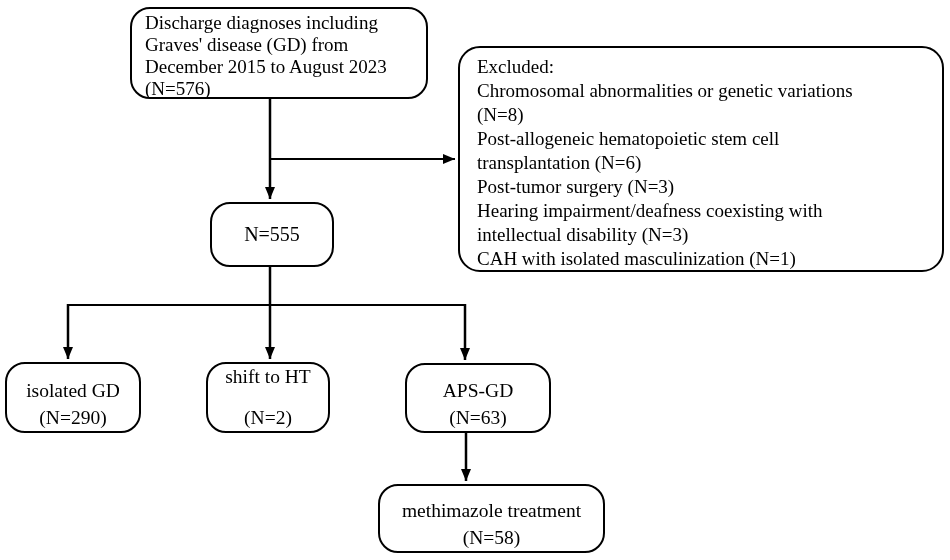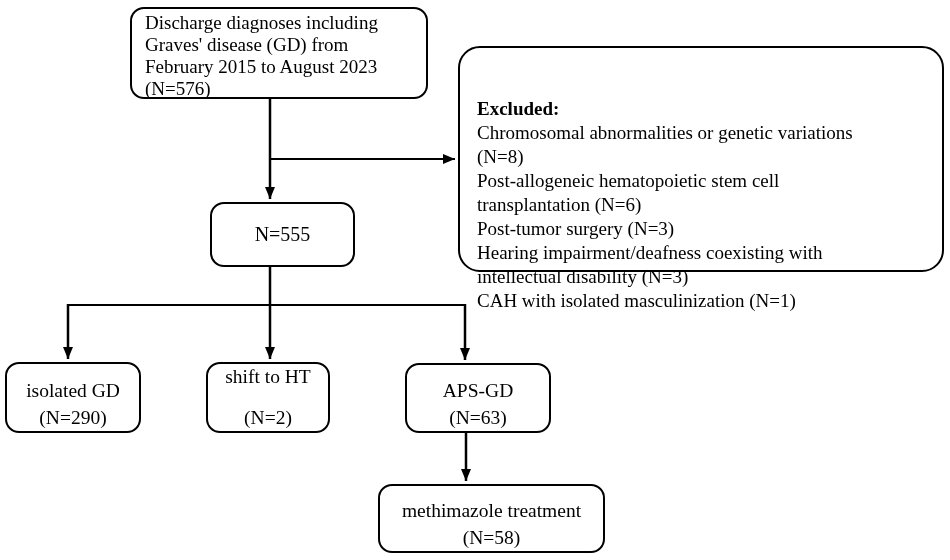--- a/index.html
+++ b/index.html
@@ -27,37 +27,37 @@
     z-index: 1;
   }
   .conn { stroke: var(--line, #000); fill: none; }
   .arrowhead-fill { fill: var(--line, #000); }
   .box {
     position: absolute;
     background: var(--background, #fff);
     border: 2px solid var(--border, #000);
     z-index: 2;
   }
-  .box.rounded { border-radius: 14px; }
+  .box.rounded { border-radius: 20px; }
   .box.rounded-lg { border-radius: 22px; }
   .box-top {
     left: 130px; top: 7px; width: 298px; height: 92px;
     font-size: 19px; line-height: 22px;
     padding: 3px 6px 0 13px;
     text-align: left;
   }
   .box-excluded {
     left: 458px; top: 46px; width: 486px; height: 226px;
     font-size: 19px; line-height: 24px;
     padding: 7px 10px 0 17px;
     text-align: left;
   }
-  .box-excluded .title { font-weight: bold; margin-top: 42px; }
+  .box-excluded .title { font-weight: normal; }
   .box-n555 {
-    left: 210px; top: 202px; width: 145px; height: 65px;
+    left: 210px; top: 202px; width: 124px; height: 65px;
     font-size: 20px;
     display: flex; align-items: center; justify-content: center;
   }
   .box-center2 {
     display: flex; flex-direction: column;
     align-items: center; justify-content: flex-end;
     font-size: 19.5px; line-height: 27px;
     text-align: center;
   }
   .box-isolated { left: 5px;   top: 362px; width: 136px; height: 71px; }
@@ -88,21 +88,21 @@
     <line class="conn" x1="68" y1="304" x2="68" y2="359" stroke-width="2.5" marker-end="url(#arrow)"></line>
     <line class="conn" x1="270" y1="304" x2="270" y2="359" stroke-width="2.5" marker-end="url(#arrow)"></line>
     <line class="conn" x1="465" y1="304" x2="465" y2="360" stroke-width="2.5" marker-end="url(#arrow)"></line>
 
     <line class="conn" x1="466" y1="433" x2="466" y2="481" stroke-width="2.5" marker-end="url(#arrow)"></line>
   </svg>
 
   <div class="box rounded box-top">
       <div class="line">Discharge diagnoses including</div>
       <div class="line">Graves' disease (GD) from</div>
-      <div class="line">February 2015 to August 2023</div>
+      <div class="line">December 2015 to August 2023</div>
       <div class="line">(N=576)</div>
     </div>
 
   <div class="box rounded-lg box-excluded">
     <div class="title">Excluded:</div>
     <div>
         <div class="line">Chromosomal abnormalities or genetic variations</div>
         <div class="line">(N=8)</div>
         <div class="line">Post-allogeneic hematopoietic stem cell</div>
         <div class="line">transplantation (N=6)</div>

